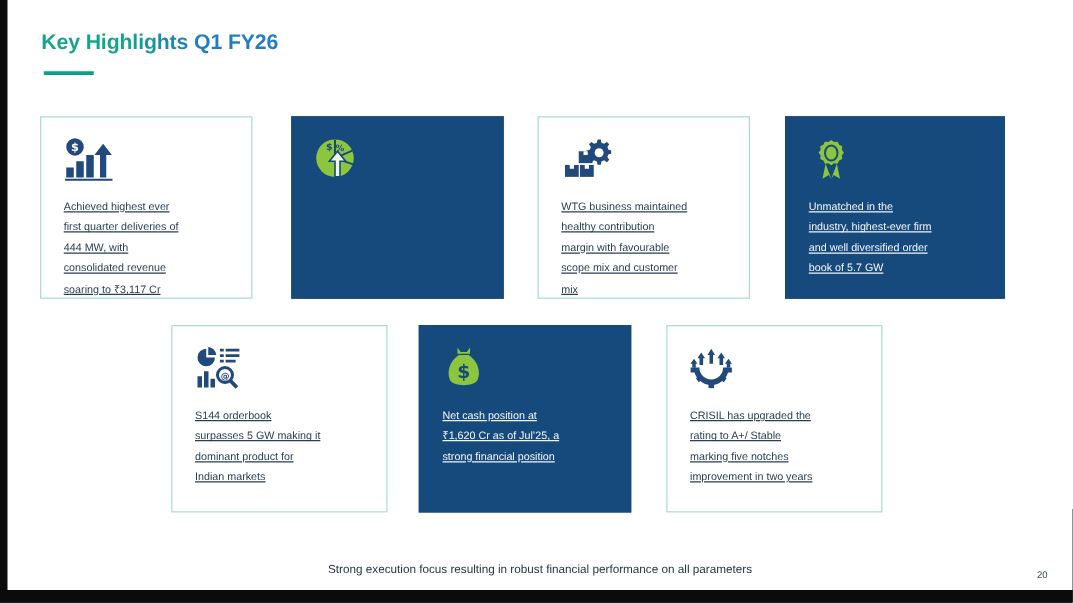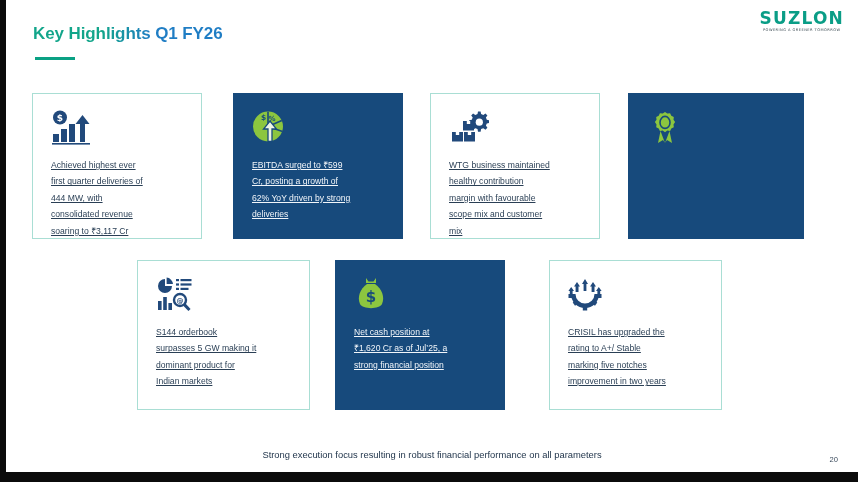--- a/index.html
+++ b/index.html
@@ -111,21 +111,21 @@
 
   
   #card-1 { left: 26px;  top: 93px; width: 170px; height: 146px; }
   #card-2 { left: 227px; top: 93px; width: 170px; height: 146px; }
   #card-3 { left: 424px; top: 93px; width: 170px; height: 146px; }
   #card-4 { left: 622px; top: 93px; width: 176px; height: 146px; }
 
   
   #card-5 { left: 131px; top: 260px; width: 173px; height: 150px; }
   #card-6 { left: 329px; top: 260px; width: 170px; height: 150px; }
-  #card-7 { left: 527px; top: 260px; width: 173px; height: 150px; margin-left: 16px; }
+  #card-7 { left: 527px; top: 260px; width: 173px; height: 150px; }
 
   
   #footer-note {
     position: absolute;
     left: 0;
     right: 0;
     top: 449px;
     text-align: center;
     font-size: 9.4px;
     font-weight: normal;
@@ -141,24 +141,20 @@
 </style>
 </head>
 <body>
 
 <div id="slide-frame">
   <div id="slide">
 
     <div id="page-title">Key Highlights Q1 FY26</div>
     <div id="title-underline"></div>
 
-    <div id="logo">
-      <div id="logo-wordmark">SUZLON</div>
-      <div id="logo-tagline">POWERING A GREENER TOMORROW</div>
-    </div>
 
     <div class="card light" id="card-1">
       <svg class="card-icon" viewBox="0 0 40 36" width="40" height="36">
         <circle cx="9" cy="7.5" r="7" fill="#21497b"></circle>
         <text x="9" y="11" font-size="9" font-weight="bold" fill="#ffffff" text-anchor="middle" font-family="DejaVu Sans, sans-serif">$</text>
         <rect x="2" y="24" width="6" height="8" fill="#21497b"></rect>
         <rect x="10" y="19" width="6" height="13" fill="#21497b"></rect>
         <rect x="18" y="14" width="6" height="18" fill="#21497b"></rect>
         <path d="M29 32 L29 14 L24.5 14 L31.5 5 L38.5 14 L34 14 L34 32 Z" fill="#21497b"></path>
         <rect x="1" y="33" width="38" height="1.6" fill="#21497b"></rect>
@@ -174,24 +170,20 @@
       <svg class="card-icon" viewBox="0 0 40 36" width="40" height="36">
         <circle cx="16" cy="16.5" r="15" fill="#8cc63f"></circle>
         <path d="M16 16.5 L16 1.5 A15 15 0 0 1 29.2 9.3 Z" fill="#174a7c" opacity="0.0"></path>
         <line x1="16" y1="16.5" x2="16" y2="1.8" stroke="#174a7c" stroke-width="1.6"></line>
         <line x1="16" y1="16.5" x2="29.8" y2="10.5" stroke="#174a7c" stroke-width="1.6"></line>
         <line x1="16" y1="16.5" x2="30.5" y2="21.5" stroke="#174a7c" stroke-width="1.6"></line>
         <text x="20" y="10.5" font-size="7" font-weight="bold" fill="#174a7c" text-anchor="middle" font-family="DejaVu Sans, sans-serif">%</text>
         <text x="11.5" y="10" font-size="7.5" font-weight="bold" fill="#174a7c" text-anchor="middle" font-family="DejaVu Sans, sans-serif">$</text>
         <path d="M16 31.5 L16 19 L11.5 19 L18 11 L24.5 19 L20 19 L20 31.5 Z" fill="#eef6e6" stroke="#174a7c" stroke-width="1.3"></path>
       </svg>
-      <div class="card-text">EBITDA surged to ₹599
-Cr, posting a growth of
-62% YoY driven by strong
-deliveries</div>
     </div>
 
     <div class="card light" id="card-3">
       <svg class="card-icon" viewBox="0 0 40 36" width="40" height="36">
         <g fill="#21497b">
           <path d="M29 1.5 l2.6 0 0.5 2.6 2.2 0.9 2.2-1.5 1.9 1.9 -1.5 2.2 0.9 2.2 2.6 0.5 0 2.6 -2.6 0.5 -0.9 2.2 1.5 2.2 -1.9 1.9 -2.2-1.5 -2.2 0.9 -0.5 2.6 -2.6 0 -0.5-2.6 -2.2-0.9 -2.2 1.5 -1.9-1.9 1.5-2.2 -0.9-2.2 -2.6-0.5 0-2.6 2.6-0.5 0.9-2.2 -1.5-2.2 1.9-1.9 2.2 1.5 2.2-0.9 Z"></path>
         </g>
         <circle cx="30.3" cy="12.2" r="3.6" fill="#ffffff"></circle>
         <rect x="14" y="11" width="11" height="9.5" fill="#21497b"></rect>
         <rect x="17.8" y="11" width="3.4" height="3" fill="#ffffff"></rect>
@@ -208,20 +200,24 @@
     </div>
 
     <div class="card dark" id="card-4">
       <svg class="card-icon" viewBox="0 0 40 36" width="40" height="36">
         <path d="M18 2 l2.3 1.6 2.8-0.3 1.2 2.5 2.5 1.2 -0.3 2.8 1.6 2.3 -1.6 2.3 0.3 2.8 -2.5 1.2 -1.2 2.5 -2.8-0.3 -2.3 1.6 -2.3-1.6 -2.8 0.3 -1.2-2.5 -2.5-1.2 0.3-2.8 -1.6-2.3 1.6-2.3 -0.3-2.8 2.5-1.2 1.2-2.5 2.8 0.3 Z" fill="#8cc63f"></path>
         <ellipse cx="18" cy="12.4" rx="5" ry="6" fill="none" stroke="#174a7c" stroke-width="1.6"></ellipse>
         <circle cx="18" cy="12.4" r="2" fill="#8cc63f"></circle>
         <path d="M13.5 21 L11 33 L16 30 L18 33 Z" fill="#8cc63f"></path>
         <path d="M22.5 21 L25 33 L20 30 L18 33 Z" fill="#8cc63f"></path>
       </svg>
+      <div class="card-text">Unmatched in the
+industry, highest-ever firm
+and well diversified order
+book of 5.7 GW</div>
     </div>
 
     <div class="card light" id="card-5">
       <svg class="card-icon" viewBox="0 0 40 36" width="40" height="36">
         <path d="M9 2 A7 7 0 1 0 16 9 L9 9 Z" fill="#21497b"></path>
         <path d="M10.6 0.6 A7 7 0 0 1 17 7 L10.6 7 Z" fill="#21497b"></path>
         <g fill="#21497b">
           <rect x="20" y="2" width="3" height="2.2"></rect>
             <rect x="24.5" y="2" width="11" height="2.2"></rect>
           <rect x="20" y="6.4" width="3" height="2.2"></rect>

